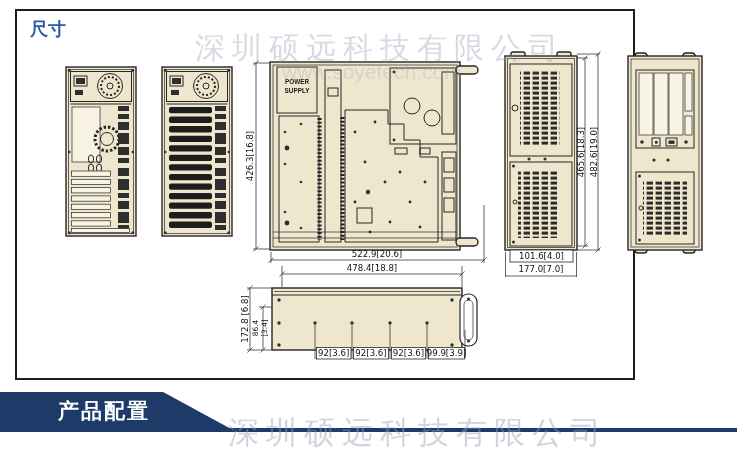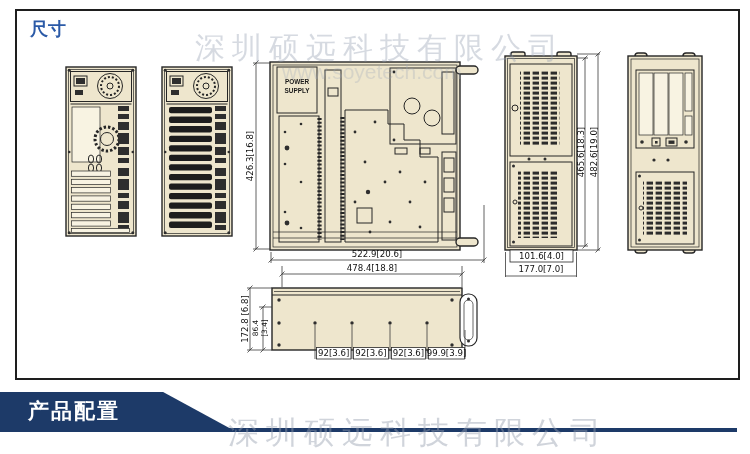--- a/index.html
+++ b/index.html
@@ -1,19 +1,19 @@
 <!DOCTYPE html>
 <html><head>
 <meta charset="utf-8">
 <style>
   html,body{margin:0;padding:0;background:#ffffff;}
   #stage{position:relative;width:750px;height:454px;background:#fff;overflow:hidden;
          font-family:"Liberation Sans",sans-serif;}
   
-  .panel{position:absolute;left:15px;top:9px;width:725px;height:371px;
+  .panel{position:absolute;left:15px;top:9px;width:620px;height:371px;
          border:2px solid #1e1e1e;background:#fff;box-sizing:border-box;}
   .title{position:absolute;left:13px;top:6px;font-size:18px;font-weight:bold;color:#2b5aa7;}
   .unit{position:absolute;right:10px;top:17px;font-size:12px;color:#111;}
   
   .wm{position:absolute;color:rgba(148,158,175,.38);white-space:nowrap;pointer-events:none;z-index:5;}
   .wm1{left:195px;top:28px;font-size:30px;letter-spacing:7px;}
   .wm2{left:282px;top:60px;font-size:21px;color:rgba(160,170,185,.30);}
   .wm3{left:228px;top:412px;font-size:31px;letter-spacing:7px;color:rgba(150,160,175,.45);}
   
   svg.draw{position:absolute;left:0;top:0;z-index:2;}
@@ -23,21 +23,21 @@
   .w{fill:#f8f3e2;stroke:#262626;stroke-width:.7;}
   .d{fill:#2e2e2e;stroke:none;}
   .x{stroke:#3a3a3a;stroke-width:.8;fill:none;}
   .dim{font-family:"DejaVu Sans",sans-serif;font-size:8.6px;fill:#111;}
   .dim-sm{font-family:"DejaVu Sans",sans-serif;font-size:7.4px;fill:#111;}
   .ps{font-family:"Liberation Sans",sans-serif;font-size:6.4px;font-weight:bold;fill:#1a1a1a;}
   .lblbox{fill:#ffffff;stroke:#262626;stroke-width:.8;}
   
   .banner{position:absolute;left:0;top:392px;width:233px;height:38px;background:#1d3a68;
           clip-path:polygon(0 0,70% 0,100% 100%,0 100%);z-index:6;}
-  .banner span{display:block;padding-left:28px;line-height:37px;color:#fff;
+  .banner span{display:block;padding-left:58px;line-height:37px;color:#fff;
                font-size:21px;font-weight:bold;letter-spacing:2px;}
   .banner-line{position:absolute;left:0;top:428px;width:737px;height:4px;background:#1d3a68;z-index:4;}
 </style>
 </head>
 <body>
 
 <div id="stage">
 
   <div class="panel">
     <div class="title">尺寸</div>

